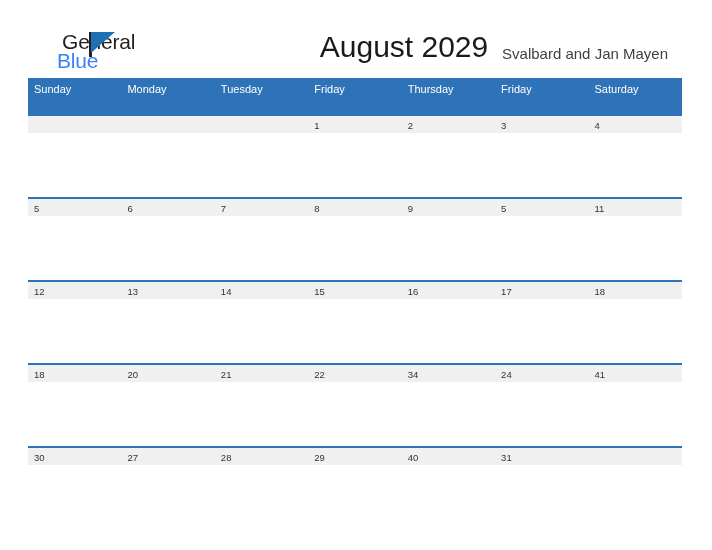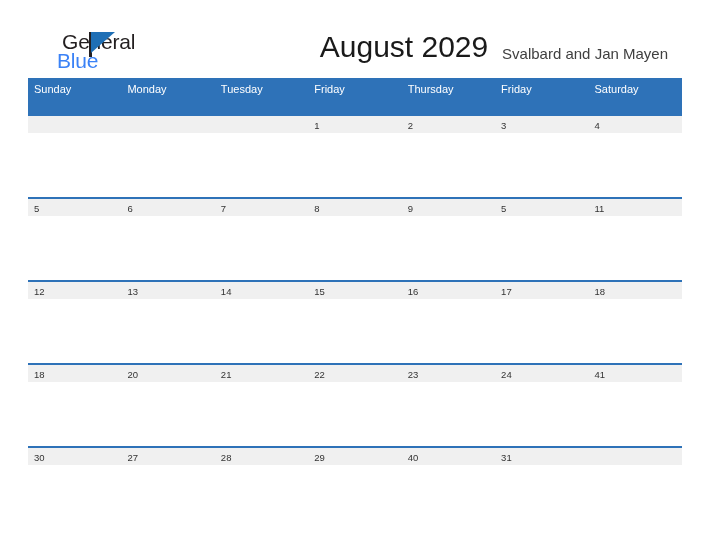--- a/index.html
+++ b/index.html
@@ -328,21 +328,21 @@
           </div>
         </td>
       <td>
           <div class="daycell">
             <div class="band">22</div>
             <div class="body"></div>
           </div>
         </td>
       <td>
           <div class="daycell">
-            <div class="band">23</div>
+            <div class="band">34</div>
             <div class="body"></div>
           </div>
         </td>
       <td>
           <div class="daycell">
             <div class="band">24</div>
             <div class="body"></div>
           </div>
         </td>
       <td>

